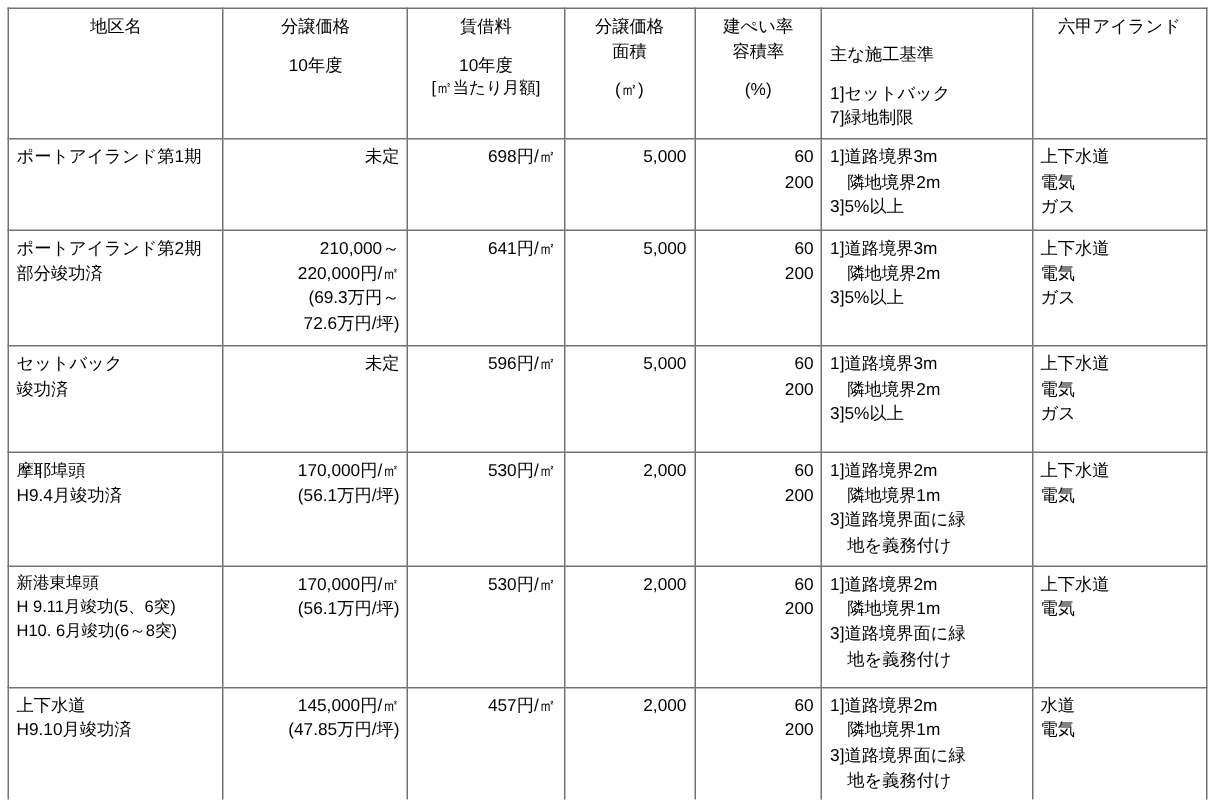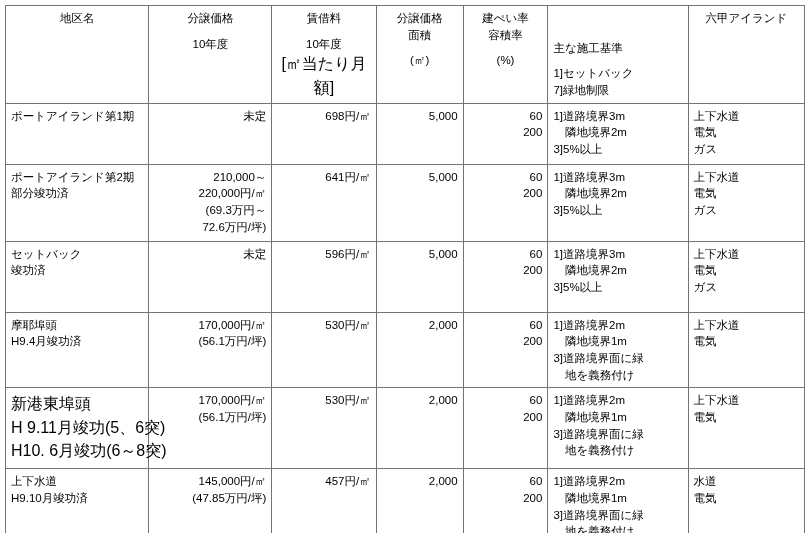--- a/index.html
+++ b/index.html
@@ -49,21 +49,21 @@
     height: 78px;
     padding: 3px 4px;
   }
   thead td.crit {
     text-align: left;
     vertical-align: bottom;
     padding-bottom: 4px;
   }
   .hd-line { display: block; }
   .hd-gap { display: block; height: 9px; }
-  .small { font-size: 16px; }
+  .small { font-size: 11px; }
 
   td.ctr { text-align: right; }
   td.left { text-align: left; }
 
   .cellline { display: block; white-space: pre; }
 
   tbody td { height: auto; }
   tr.r1 td { height: 52px; margin-left: 24px; }
   tr.r2 td { height: 68px; }
   tr.r3 td { height: 62px; }

